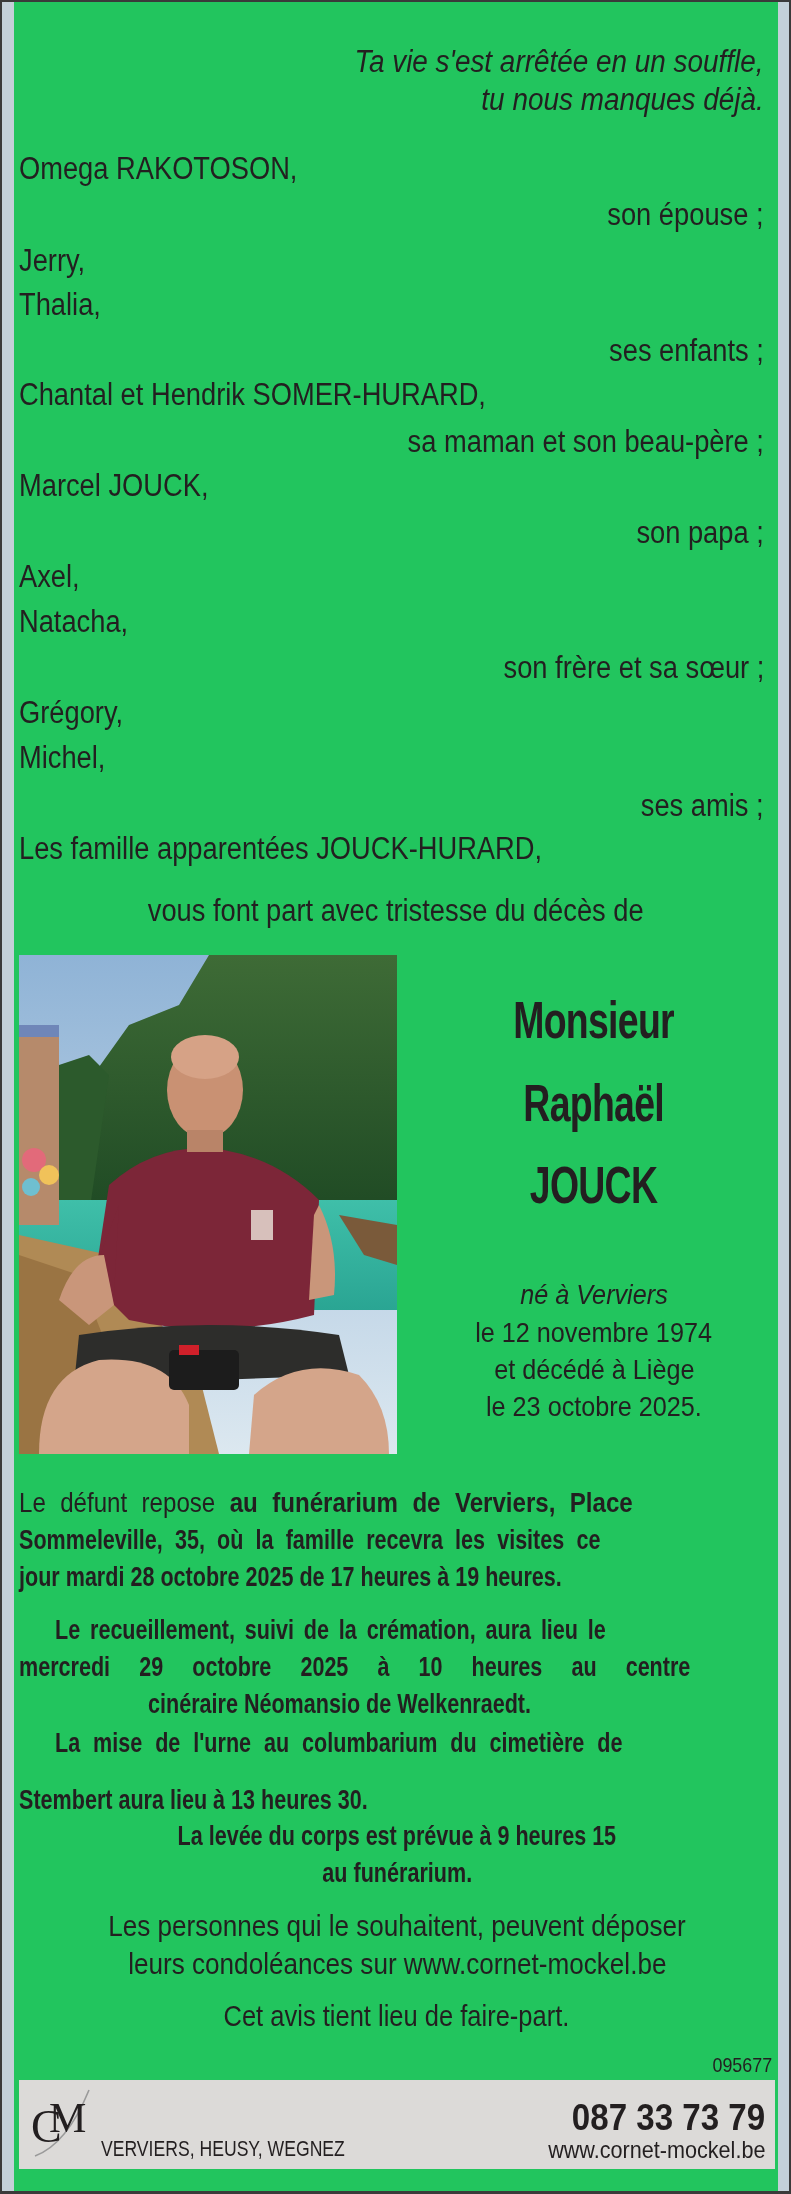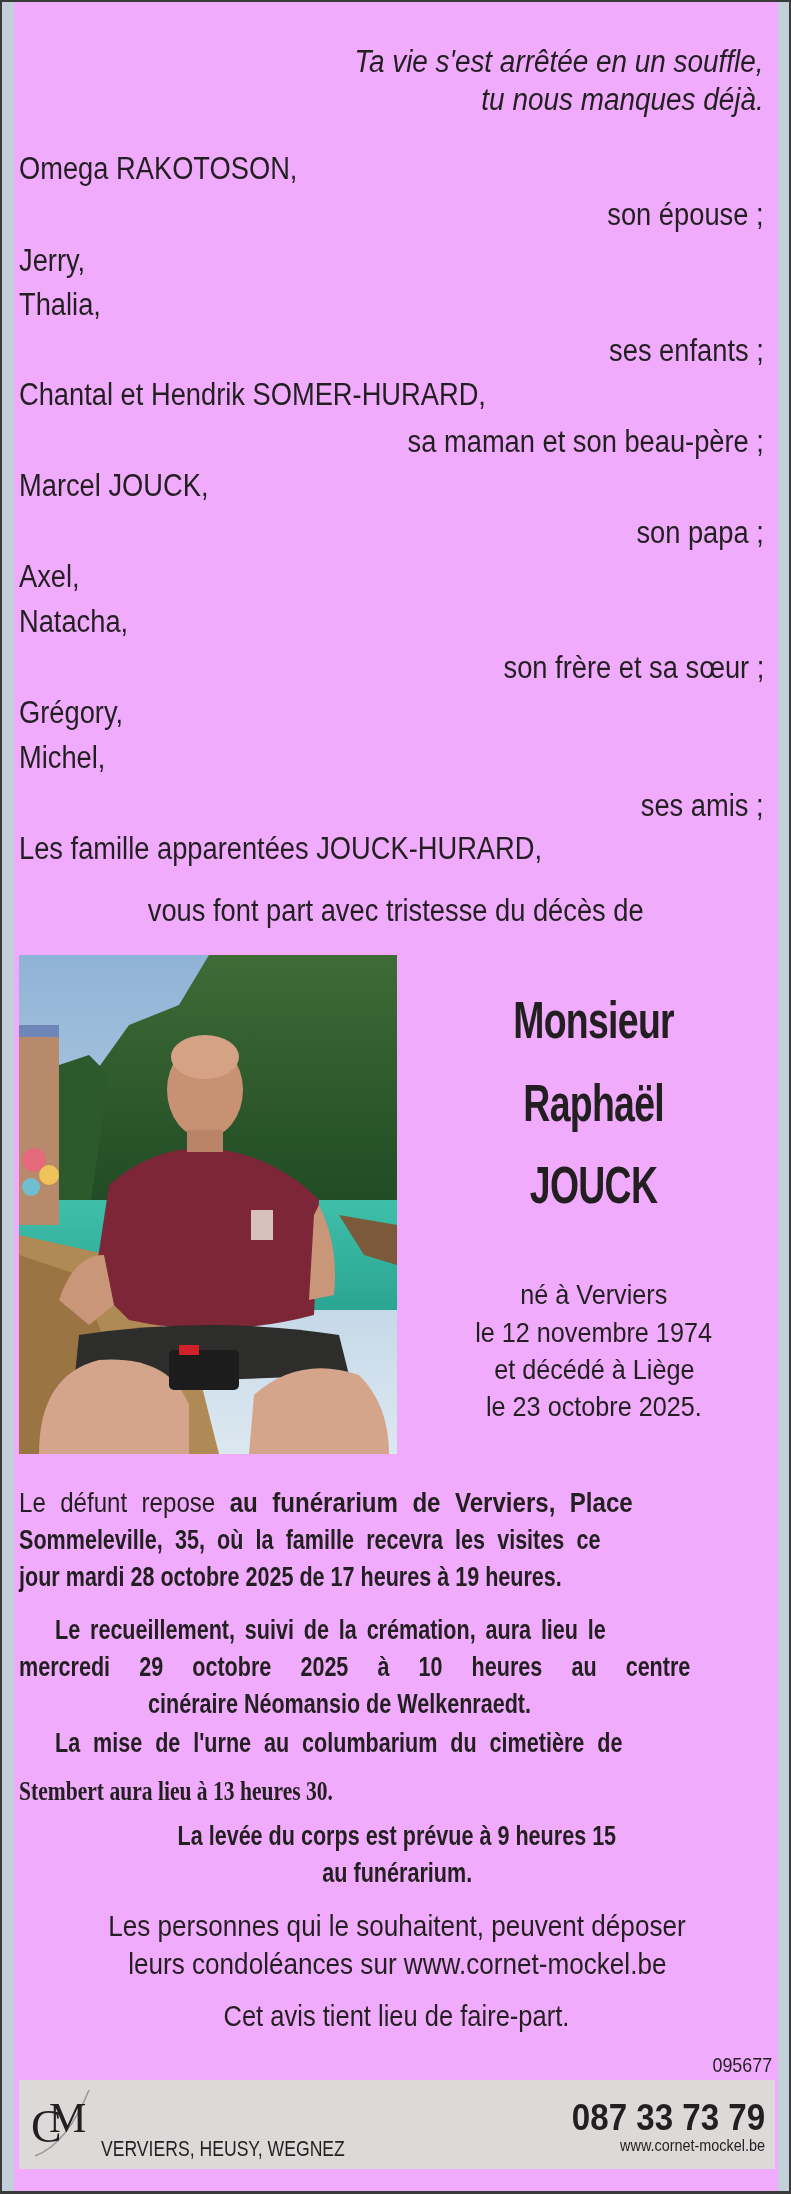--- a/index.html
+++ b/index.html
@@ -4,21 +4,21 @@
 <style>
   html, body { margin: 0; padding: 0; background: #ffffff; }
   body { width: 791px; height: 2194px; position: relative; overflow: hidden; }
   .frame {
     position: absolute; left: 0; top: 0; width: 791px; height: 2194px;
     box-sizing: border-box; border: 2px solid #3a3a3a; border-bottom-width: 3px;
     background: #c3d0d9;
   }
   .page {
     position: absolute; left: 14px; top: 2px; width: 764px; height: 2189px;
-    background: #f0abfc;
+    background: #22c55e;
   }
   .t {
     position: absolute; white-space: nowrap; color: #231f20;
     font-family: "Liberation Sans", sans-serif; line-height: 1;
   }
   .cond { display: inline-block; transform-origin: left bottom; }
   .cond-r { display: inline-block; transform-origin: right bottom; }
   .cond-c { display: inline-block; transform-origin: center bottom; }
   .family { font-size: 31px; }
   .quote { font-size: 31px; font-style: italic; }
@@ -131,21 +131,21 @@
     </div>
     <div class="t name" style="top:1075px; left:396px; width:368px; text-align:center;">
       <span class="cond-c" style="transform:scaleX(0.72);">Raphaël</span>
     </div>
     <div class="t name" style="top:1157px; left:396px; width:368px; text-align:center;">
       <span class="cond-c" style="transform:scaleX(0.72);">JOUCK</span>
     </div>
   </div>
 
   <div>
-    <div class="t dates" style="top:1279px; left:396px; width:368px; text-align:center;"><span class="cond-c" style="transform:scaleX(0.9);">né à Verviers</span></div>
+    <div class="t dates" style="top:1279px; left:396px; width:368px; text-align:center;font-style:italic;"><span class="cond-c" style="transform:scaleX(0.9);">né à Verviers</span></div>
     <div class="t dates" style="top:1317px; left:396px; width:368px; text-align:center;"><span class="cond-c" style="transform:scaleX(0.9);">le 12 novembre 1974</span></div>
     <div class="t dates" style="top:1354px; left:396px; width:368px; text-align:center;"><span class="cond-c" style="transform:scaleX(0.9);">et décédé à Liège</span></div>
     <div class="t dates" style="top:1391px; left:396px; width:368px; text-align:center;"><span class="cond-c" style="transform:scaleX(0.9);">le 23 octobre 2025.</span></div>
   </div>
 
   <div class="para" style="top:1487px;">
     <div class="t line" style="top:0;">
       <span class="cond" style="transform:scaleX(0.86); word-spacing:9px;"><span>Le défunt repose </span><span class="b">au funérarium de Verviers, Place</span></span>
     </div>
     <div class="t line b" style="top:37px;">
@@ -165,21 +165,21 @@
     </div>
     <div class="t line" style="top:74px;text-align:center;">
       <span class="cond" style="transform:scaleX(0.77);">cinéraire Néomansio de Welkenraedt.</span>
     </div>
   </div>
 
   <div class="para b" style="top:1727px;">
     <div class="t line" style="top:0; left:36px;">
       <span class="cond" style="transform:scaleX(0.77); word-spacing:9px;">La mise de l'urne au columbarium du cimetière de</span>
     </div>
-    <div class="t line" style="top:48px;font-family:Liberation Serif, serif;">
+    <div class="t line" style="top:57px;">
       <span class="cond" style="transform:scaleX(0.77);">Stembert aura lieu à 13 heures 30.</span>
     </div>
   </div>
 
   <div class="para b" style="top:1820px; text-align:center;">
     <div class="t line" style="top:0; text-align:center;">
       <span class="cond-c" style="transform:scaleX(0.77);">La levée du corps est prévue à 9 heures 15</span>
     </div>
     <div class="t line" style="top:37px; text-align:center;">
       <span class="cond-c" style="transform:scaleX(0.77);">au funérarium.</span>
@@ -210,18 +210,18 @@
         <text x="4" y="58" font-family="Liberation Serif, serif" font-size="46" fill="#231f20">C</text>
         <text x="22" y="48" font-family="Liberation Serif, serif" font-size="42" fill="#231f20">M</text>
       </svg>
     </div>
     <div class="t" style="left:82px; top:58px; font-size:22px;text-align:right;">
       <span class="cond" style="transform:scaleX(0.8);">VERVIERS, HEUSY, WEGNEZ</span>
     </div>
     <div class="t" style="right:10px; top:20px; font-size:36px; font-weight:bold; text-align:right;">
       <span class="cond-r" style="transform:scaleX(0.92);">087 33 73 79</span>
     </div>
-    <div class="t" style="right:10px; top:58px; font-size:16px; text-align:right;">
+    <div class="t" style="right:10px; top:58px; font-size:24px; text-align:right;">
       <span class="cond-r" style="transform:scaleX(0.9);">www.cornet-mockel.be</span>
     </div>
   </div>
 
 </div>
 
 </body></html>

